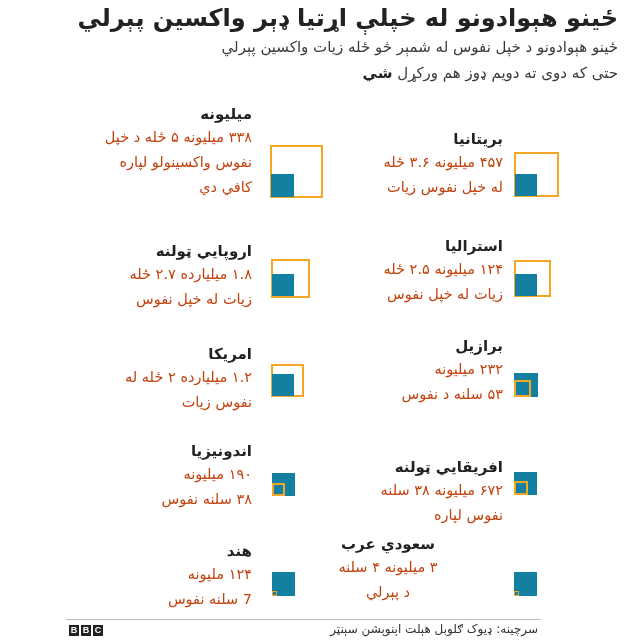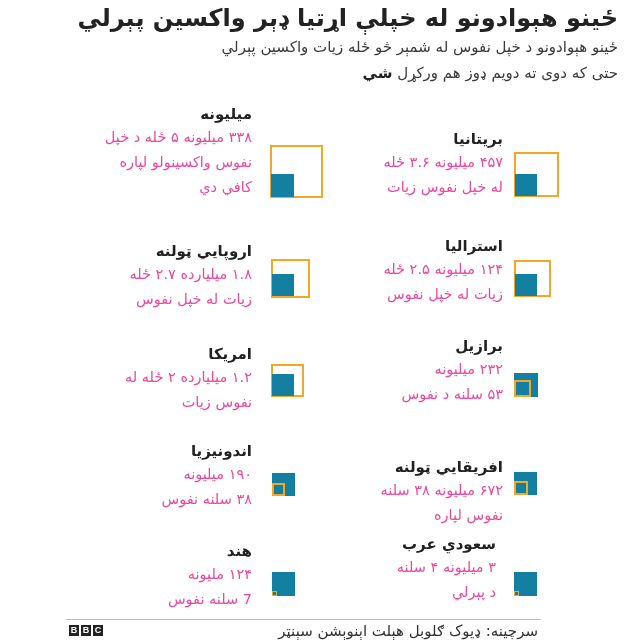--- a/index.html
+++ b/index.html
@@ -6,30 +6,30 @@
     body { width:640px; height:640px; background:#ffffff; position:relative; overflow:hidden;
            font-family:"DejaVu Sans", sans-serif; color:#222222; }
     .title { position:absolute; right:22px; top:4px; width:600px; direction:rtl; text-align:right;
              font-size:24px; font-weight:bold; color:#222; line-height:28px; white-space:nowrap; }
     .subtitle { position:absolute; right:22px; top:34px; width:560px; direction:rtl; text-align:right;
                 font-size:15px; color:#3a3a3a; line-height:26px; }
     .subtitle b { font-weight:bold; color:#222; }
     .item { position:absolute; }
     .item .text { position:absolute; direction:rtl; text-align:right; width:230px; }
     .item .name { font-size:15px; font-weight:bold; color:#222; line-height:22px; white-space:nowrap; }
-    .item .desc { font-size:14.5px; color:#ec4899; line-height:25px; }
+    .item .desc { font-size:14.5px; color:#c2410c; line-height:25px; }
     .sq { position:absolute; box-sizing:border-box; }
     .pop { border:2px solid #f5a623; background:transparent; }
     .vac { background:#1380A1; }
     .footer-line { position:absolute; left:66px; right:99px; top:619px; height:1px; background:#bdbdbd; }
     .bbc { position:absolute; left:69px; top:625px; display:flex; gap:2px; }
     .bbc span { display:inline-block; width:10px; height:11px; background:#222; color:#fff;
                 font-family:"Liberation Sans", sans-serif; font-weight:bold; font-size:9px;
                 line-height:11px; text-align:center; }
-    .source { position:absolute; right:102px; top:622px; direction:rtl; font-size:15px; color:#333; white-space:nowrap; }
+    .source { position:absolute; right:102px; top:622px; direction:rtl; font-size:12px; color:#333; white-space:nowrap; }
   </style>
 </head>
 <body>
 
 <div class="title">ځینو هېوادونو له خپلې اړتیا ډېر واکسین پېرلي</div>
 <div class="subtitle">
   <div>ځینو هېوادونو د خپل نفوس له شمېر څو ځله زیات واکسین پېرلي</div>
   <div><span>حتی که دوی ته دویم ډوز هم ورکړل </span><b>شي</b></div>
 </div>
 
@@ -118,21 +118,21 @@
   <div class="text" style="left:22px; top:540px;">
     <div class="name">هند</div>
     <div class="desc">۱۲۴ ملیونه</div>
     <div class="desc">7 سلنه نفوس</div>
   </div>
   <div class="sq vac" style="left:272px; top:572px; width:23px; height:24px;"></div>
   <div class="sq pop" style="left:272px; top:591px; width:5px; height:5px; border-width:1px;"></div>
 </div>
 
 <div class="item">
-  <div class="text" style="left:266px; top:533px;">
+  <div class="text" style="left:273px; top:533px;text-align:center;">
     <div class="name">سعودي عرب</div>
     <div class="desc">۳ میلیونه ۴ سلنه</div>
     <div class="desc">د پېرلي</div>
   </div>
   <div class="sq vac" style="left:514px; top:572px; width:23px; height:24px;"></div>
   <div class="sq pop" style="left:514px; top:591px; width:5px; height:5px; border-width:1px;"></div>
 </div>
 
 <div class="footer-line"></div>
 <div class="bbc">

